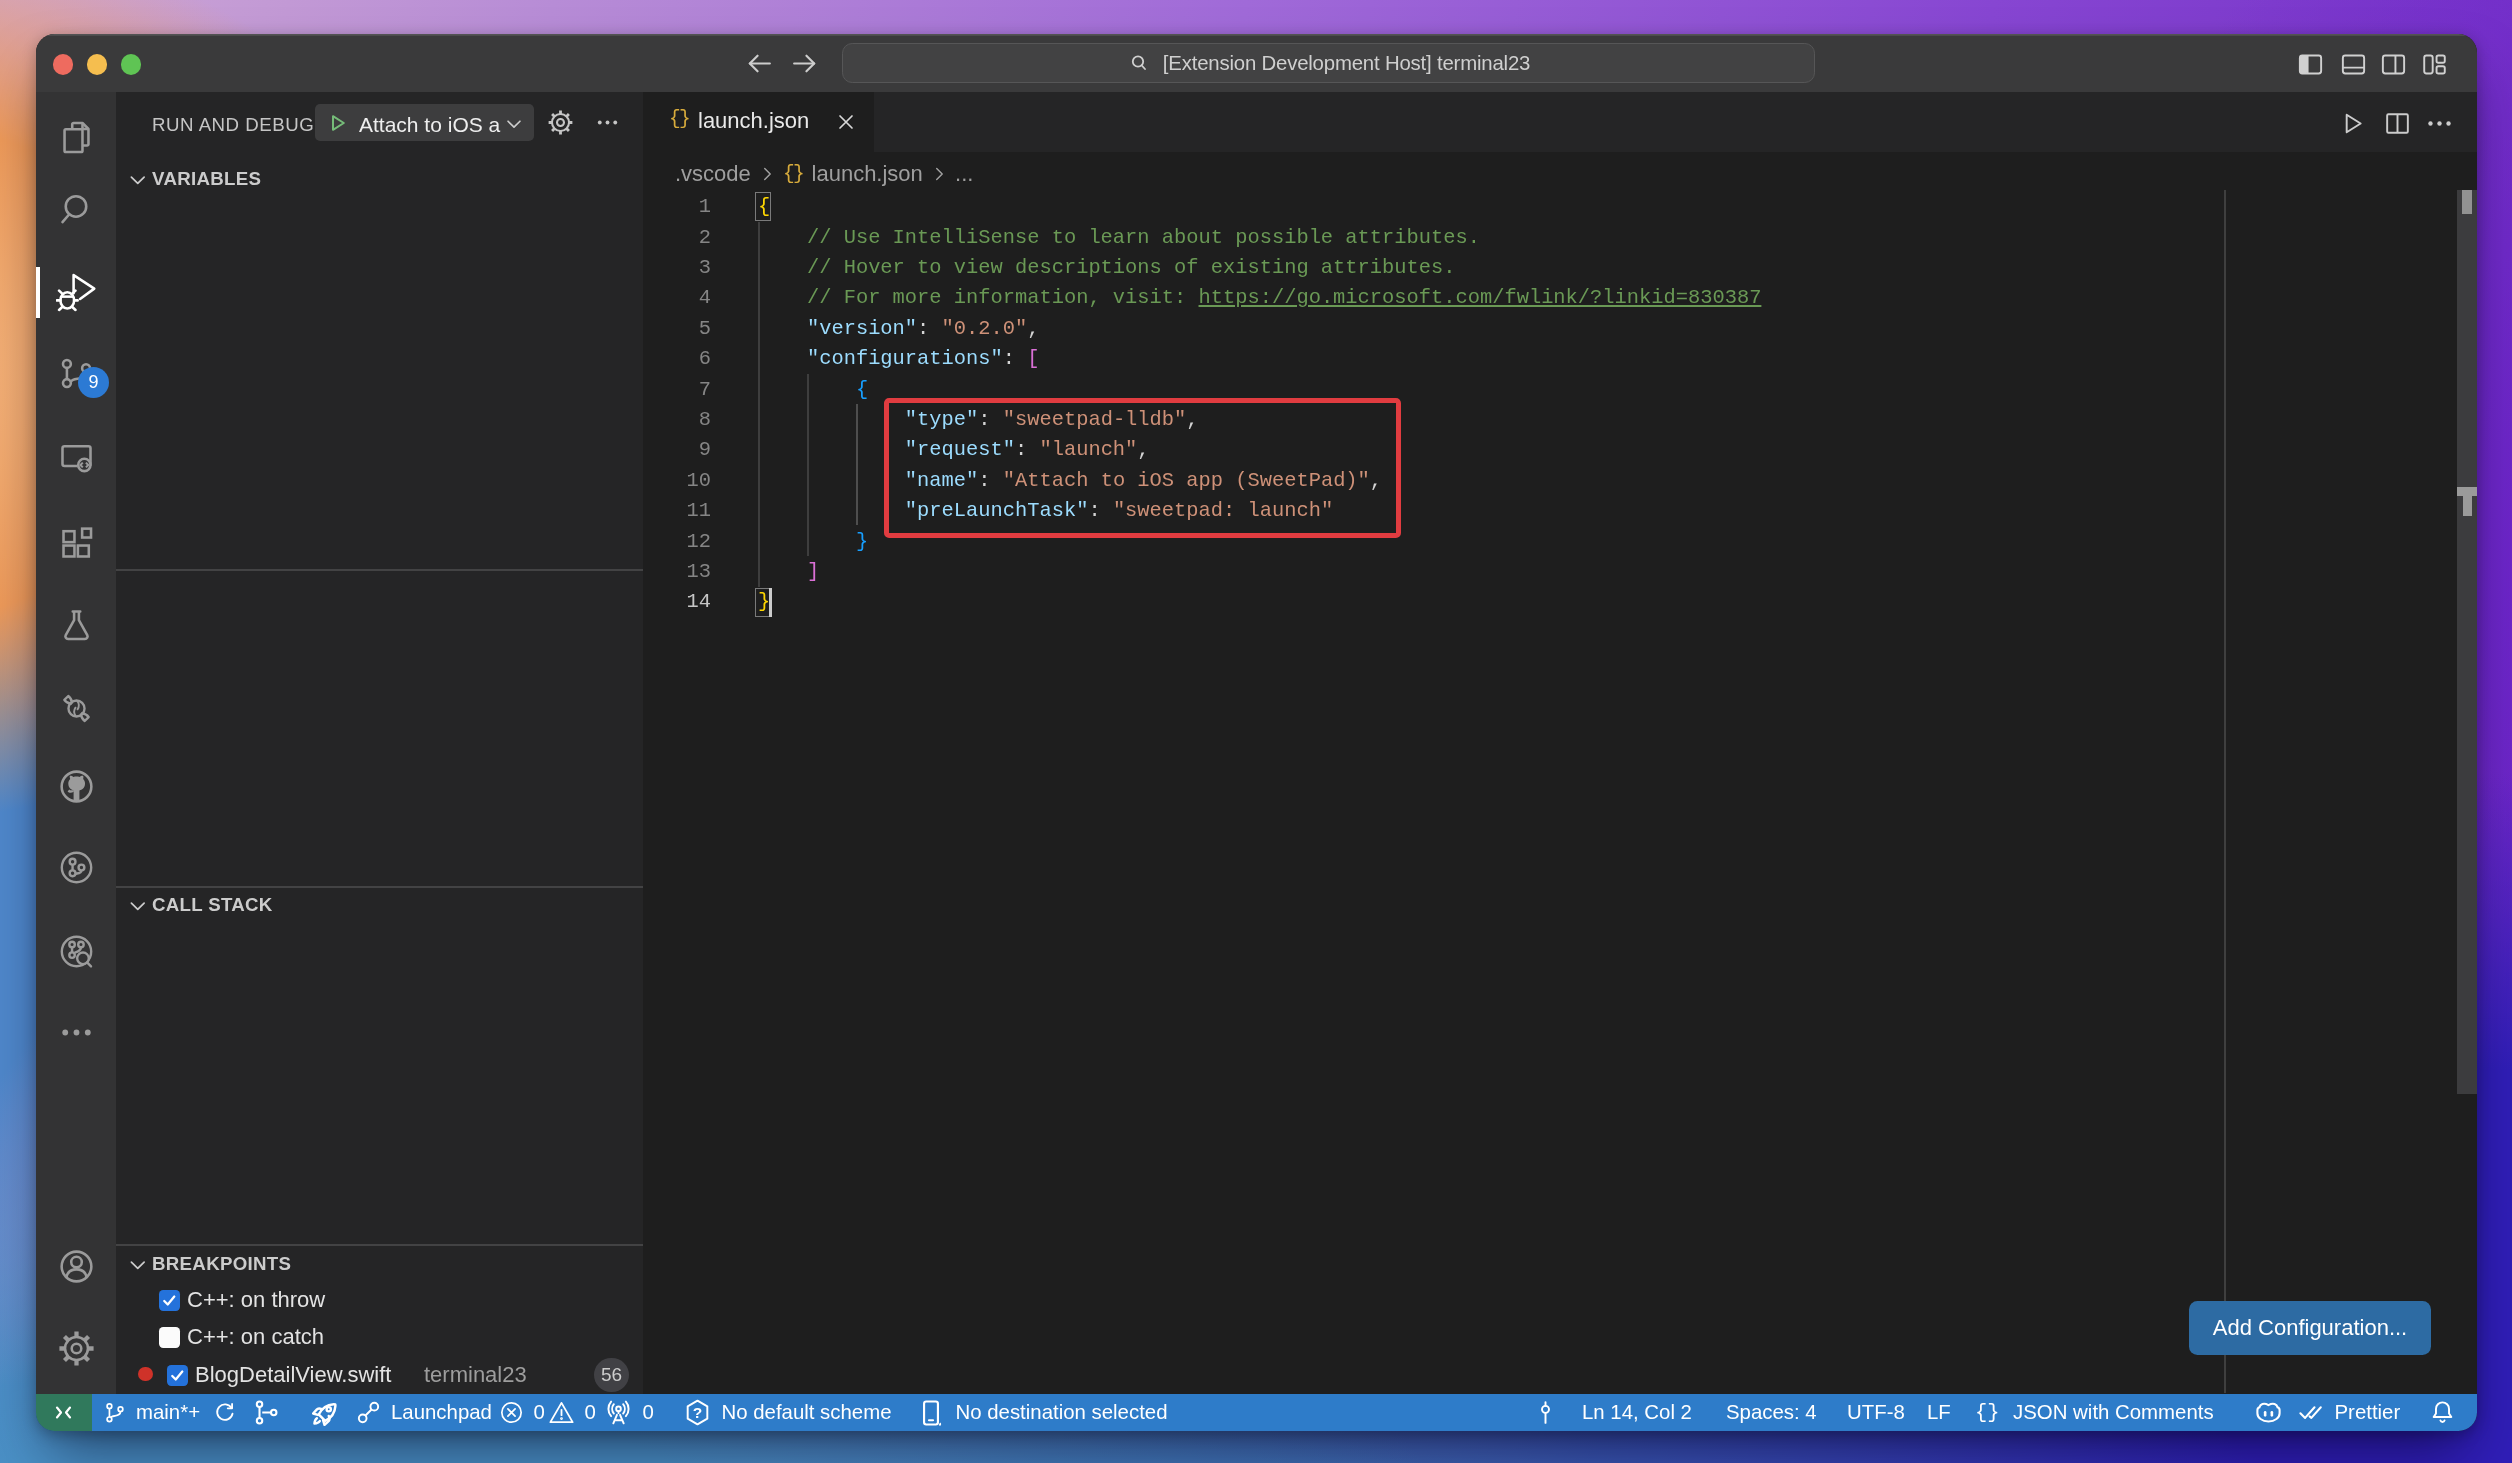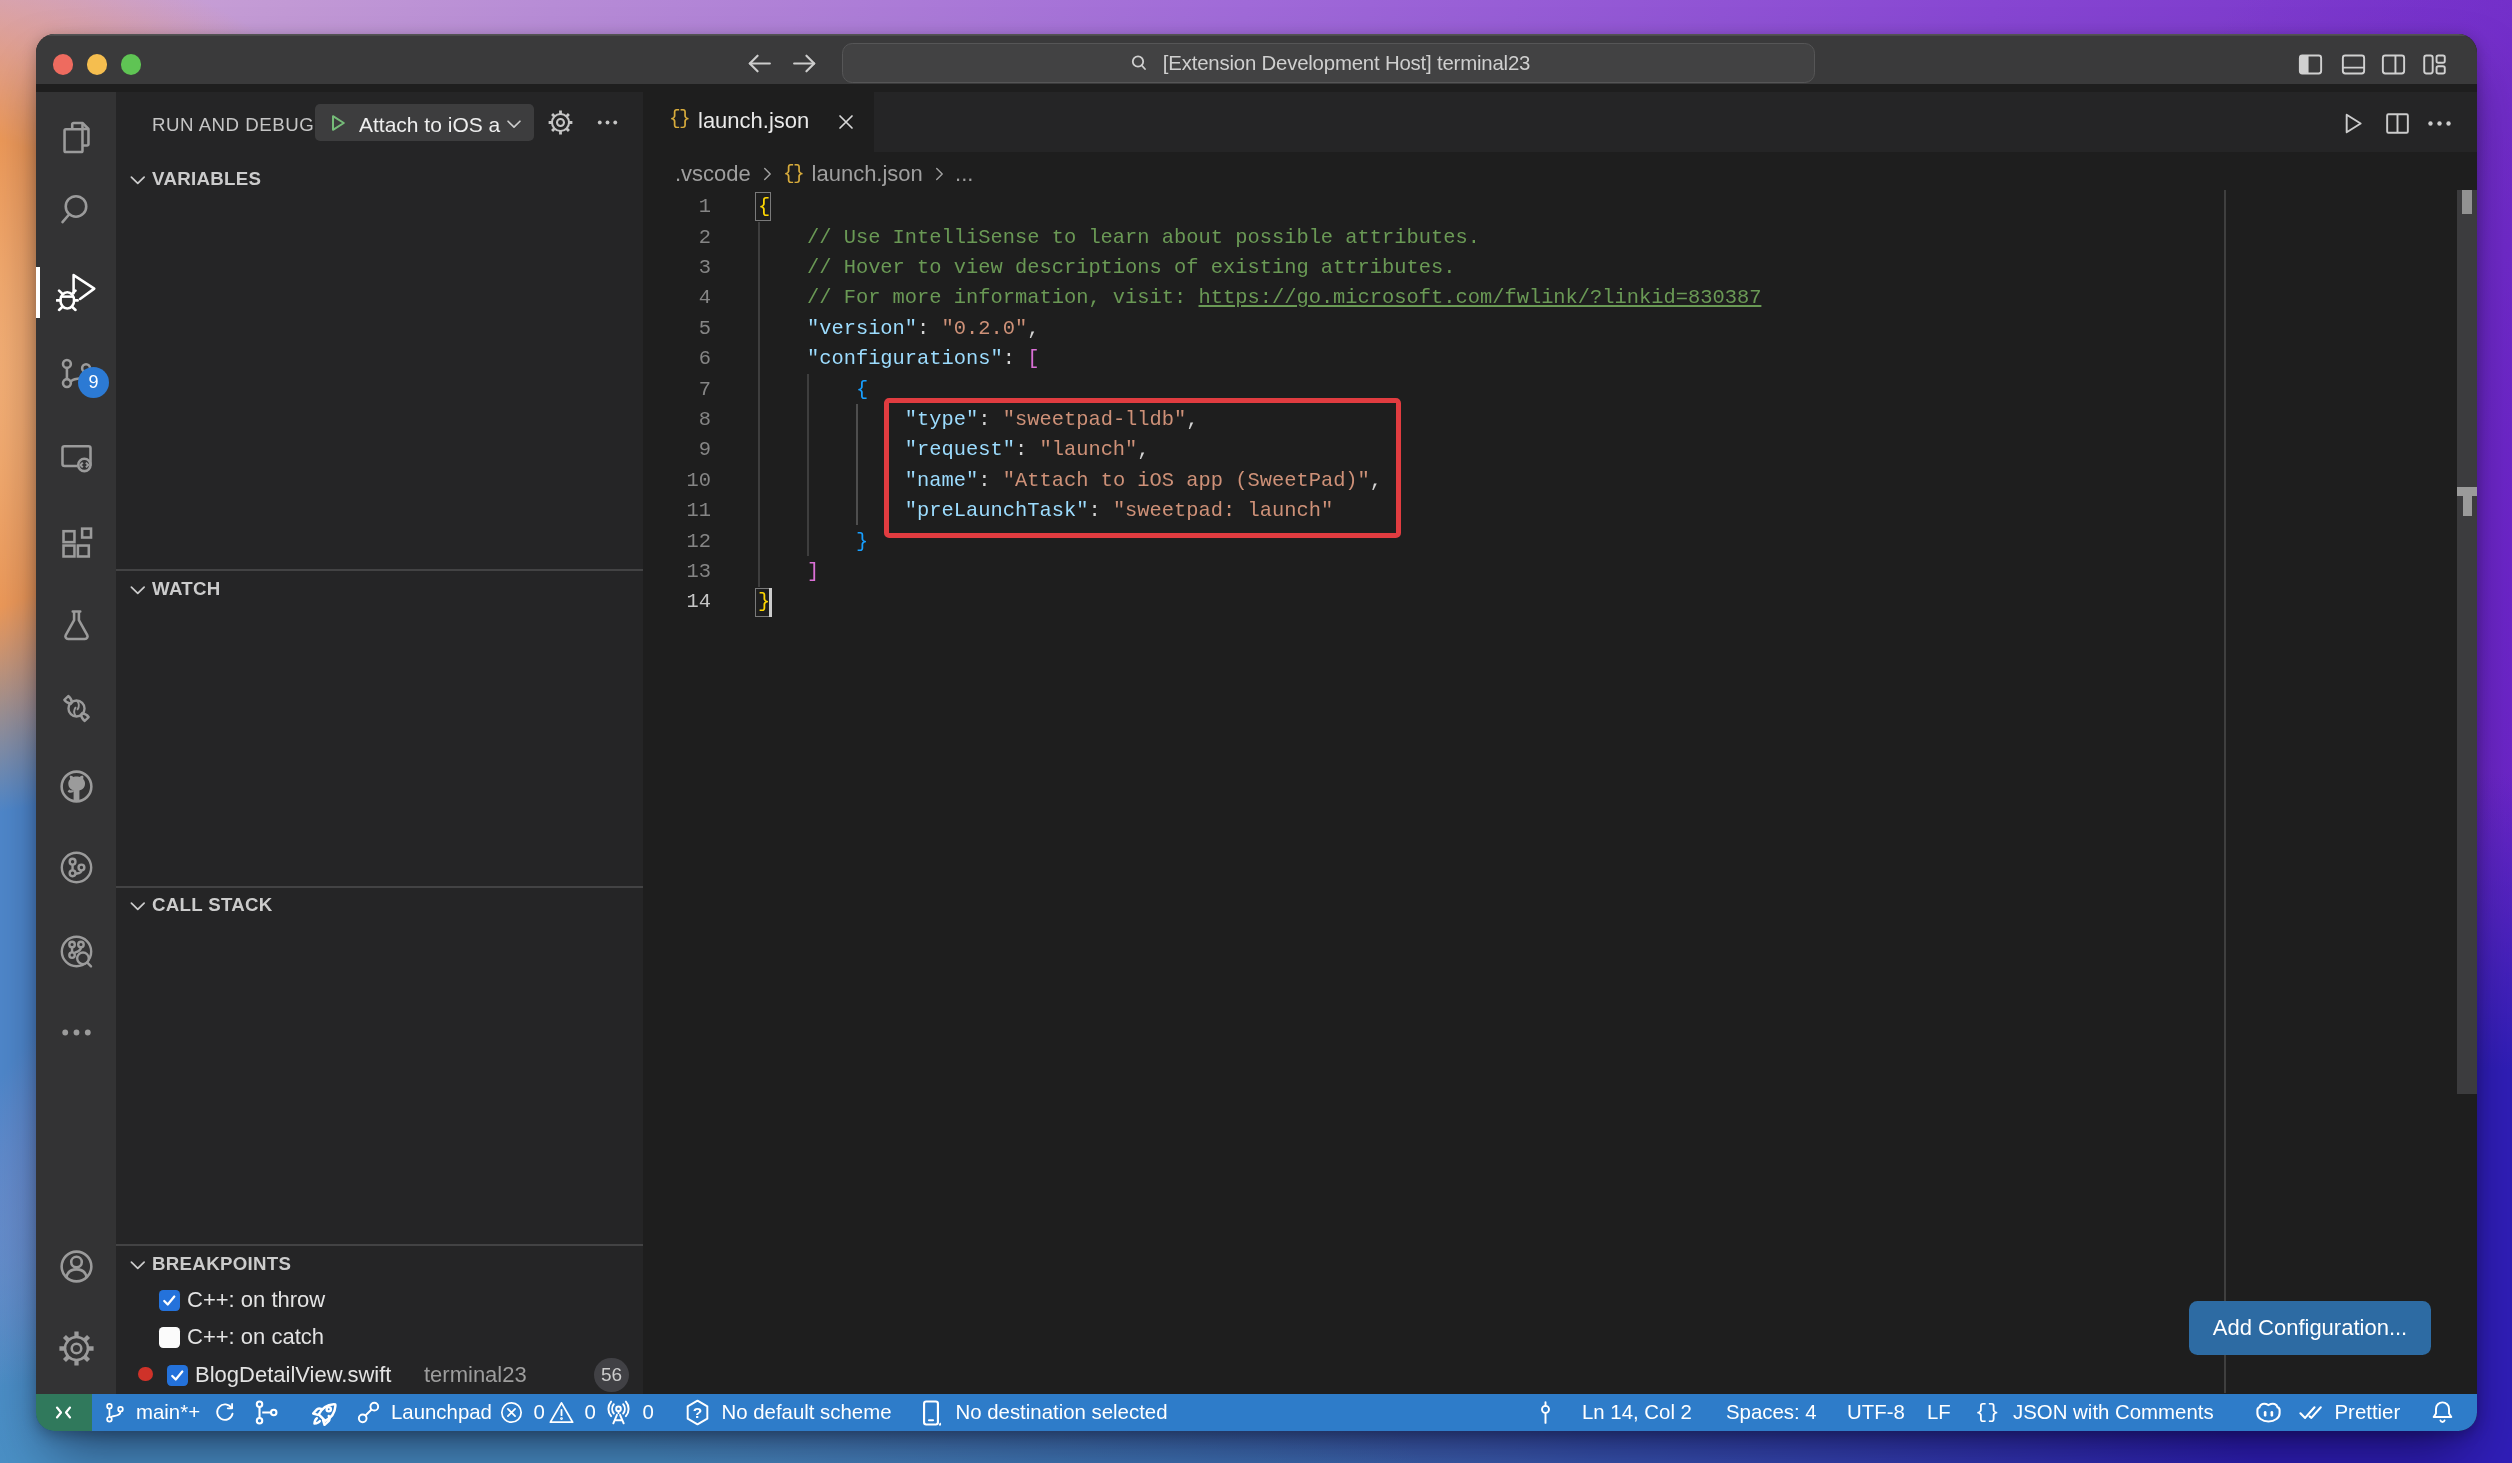--- a/index.html
+++ b/index.html
@@ -10,21 +10,21 @@
       radial-gradient(764px 849px at -178px 891px, #4f88cc 0%, #4f88cc 32%, rgba(79,136,204,0) 72%),
       radial-gradient(1613px 645px at 212px 1596px, #4a90c6 0%, #4a90c6 35%, rgba(74,144,198,0) 78%),
       radial-gradient(1697px 560px at 1146px 1596px, rgba(62,106,180,1) 0%, rgba(62,106,180,1) 25%, rgba(62,106,180,0) 70%),
       radial-gradient(1867px 1061px at 2461px 1579px, #301eb8 0%, #301eb8 48%, rgba(48,30,184,0) 76%),
       radial-gradient(976px 1273px at 2690px 594px, #6b22cc 0%, rgba(107,34,204,0) 66%),
       linear-gradient(100deg, #cea7d4 0%, #b78cd6 20%, #a06ad8 45%, #8746d2 72%, #6e2ac4 100%);
   }
   .win{position:absolute;left:36px;top:34px;width:2441px;height:1397px;border-radius:18.7px;
     background:#1e1e1e;overflow:hidden;
     box-shadow:0 31px 59px -12px rgba(0,0,25,.52), 0 3.4px 13.6px rgba(0,0,0,.25);}
-  .titlebar{position:absolute;left:0;top:0;width:100%;height:50px;background:#3a3a3b;
+  .titlebar{position:absolute;left:0;top:0;width:100%;height:58px;background:#3a3a3b;
     box-shadow:inset 0 1.7px 0 rgba(255,255,255,.13);}
   .tl{position:absolute;top:20.4px;width:20.4px;height:20.4px;border-radius:50%;}
   .cc{position:absolute;left:806px;top:9.3px;width:973px;height:40px;background:#424243;
     border:1.7px solid #565657;border-radius:10.2px;box-sizing:border-box;
     display:flex;align-items:center;justify-content:center;color:#cfcfcf;font-size:20.4px;letter-spacing:-0.2px;}
   .ic{position:absolute;}
   .ic svg{display:block;}
   .main{position:absolute;top:58px;left:0;width:100%;height:1302px;display:flex;}
   .activity{position:relative;width:80px;background:#333334;flex:none;}
   .side{position:relative;width:527px;background:#252526;flex:none;}
@@ -243,26 +243,20 @@
             <circle cx="18" cy="12" r="1.5"></circle>
           </svg>
       </div>
       <div class="sechead" style="top:68px;">
         <svg style="position:absolute;left:8.5px;top:6.8px;" width="25.5" height="25.5" viewBox="0 0 24 24" fill="none" stroke="#cccccc" stroke-width="1.6" stroke-linecap="round" stroke-linejoin="round">
             <path d="M6 9.5l6 6 6-6"></path>
           </svg>
         <span class="txt">VARIABLES</span>
       </div>
       <div class="sep" style="top:477px;"></div>
-      <div class="sechead" style="top:478px;">
-        <svg style="position:absolute;left:8.5px;top:6.8px;" width="25.5" height="25.5" viewBox="0 0 24 24" fill="none" stroke="#cccccc" stroke-width="1.6" stroke-linecap="round" stroke-linejoin="round">
-            <path d="M6 9.5l6 6 6-6"></path>
-          </svg>
-        <span class="txt">WATCH</span>
-      </div>
       <div class="sep" style="top:794px;"></div>
       <div class="sechead" style="top:794px;">
         <svg style="position:absolute;left:8.5px;top:6.8px;" width="25.5" height="25.5" viewBox="0 0 24 24" fill="none" stroke="#cccccc" stroke-width="1.6" stroke-linecap="round" stroke-linejoin="round">
             <path d="M6 9.5l6 6 6-6"></path>
           </svg>
         <span class="txt">CALL STACK</span>
       </div>
       <div class="sep" style="top:1152px;"></div>
       <div class="sechead" style="top:1153px;padding-left:35px;">
         <svg style="position:absolute;left:8.5px;top:6.8px;" width="25.5" height="25.5" viewBox="0 0 24 24" fill="none" stroke="#cccccc" stroke-width="1.6" stroke-linecap="round" stroke-linejoin="round">

